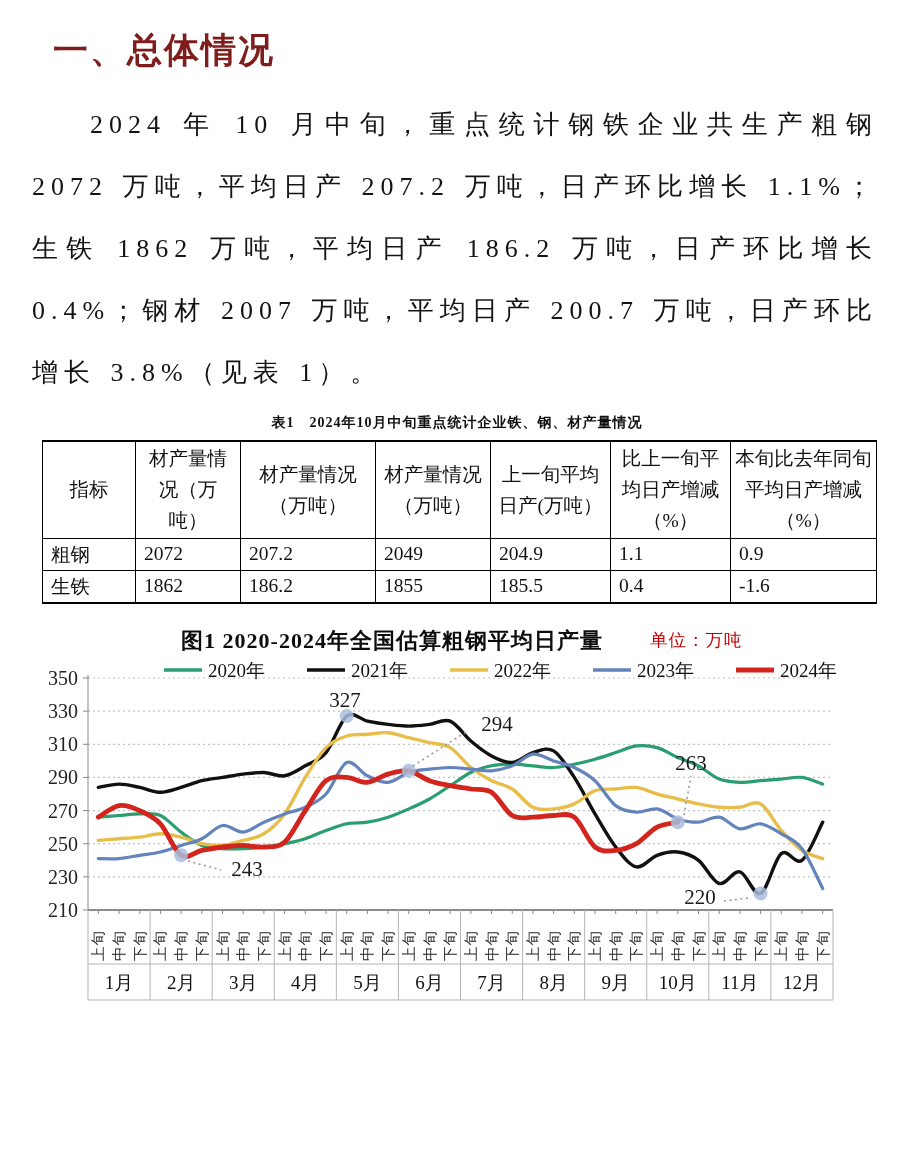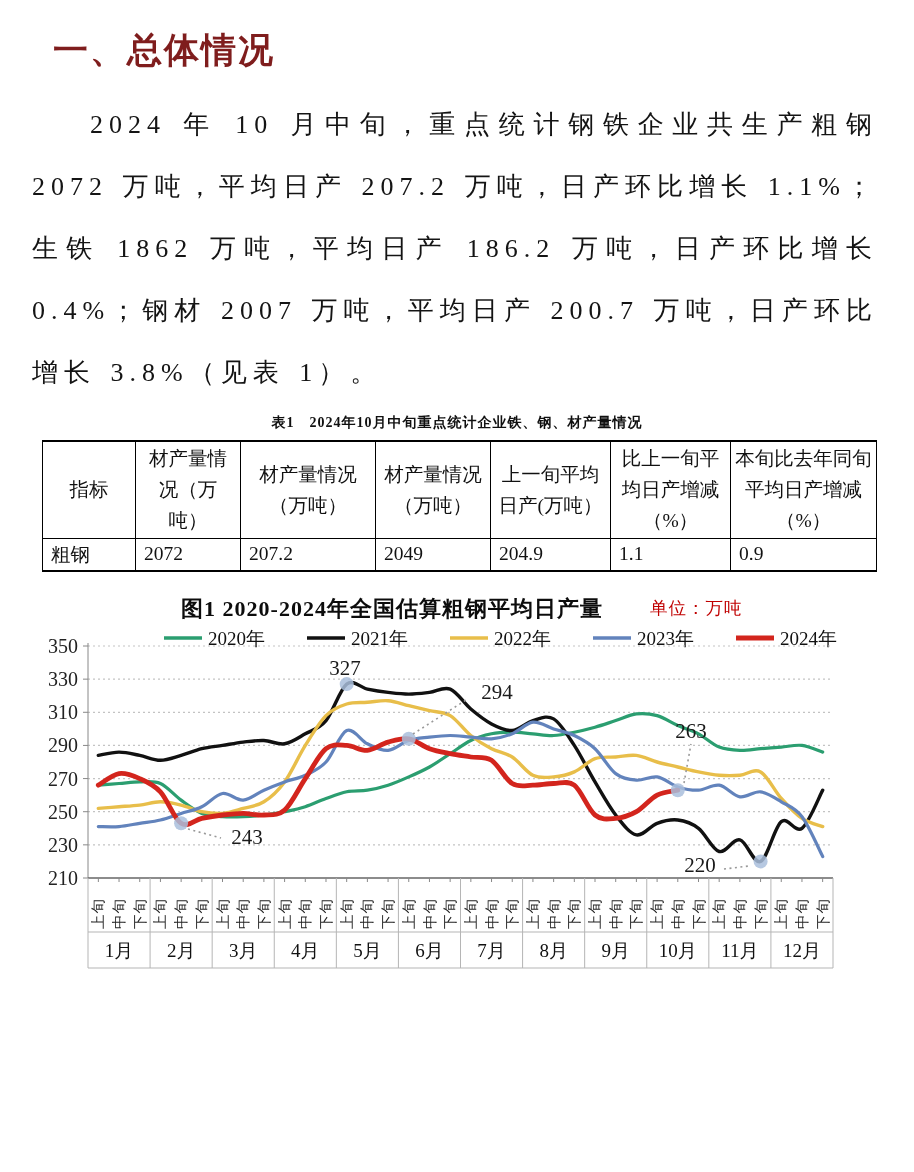--- a/index.html
+++ b/index.html
@@ -63,20 +63,29 @@
     </thead>
     <tbody>
       <tr>
         <td class="ind">粗钢</td>
         <td class="num">2072</td>
         <td class="num">207.2</td>
         <td class="num">2049</td>
         <td class="num">204.9</td>
         <td class="num">1.1</td>
         <td class="num">0.9</td>
+      </tr>
+      <tr>
+        <td class="ind">生铁</td>
+        <td class="num">1862</td>
+        <td class="num">186.2</td>
+        <td class="num">1855</td>
+        <td class="num">185.5</td>
+        <td class="num">0.4</td>
+        <td class="num">-1.6</td>
       </tr>
     </tbody>
   </table>
 
 
   <svg id="chart" class="chart" width="914" height="414" viewBox="0 0 914 414" xmlns="http://www.w3.org/2000/svg">
       <text x="392" y="38" text-anchor="middle" class="ct">图1  2020-2024年全国估算粗钢平均日产量</text>
       <text x="650" y="36" class="cu">单位：万吨</text>
       <line x1="164" y1="60" x2="202" y2="60" stroke="#2B9E70" stroke-width="3.5"></line>
       <text x="208" y="67" class="cl">2020年</text>

